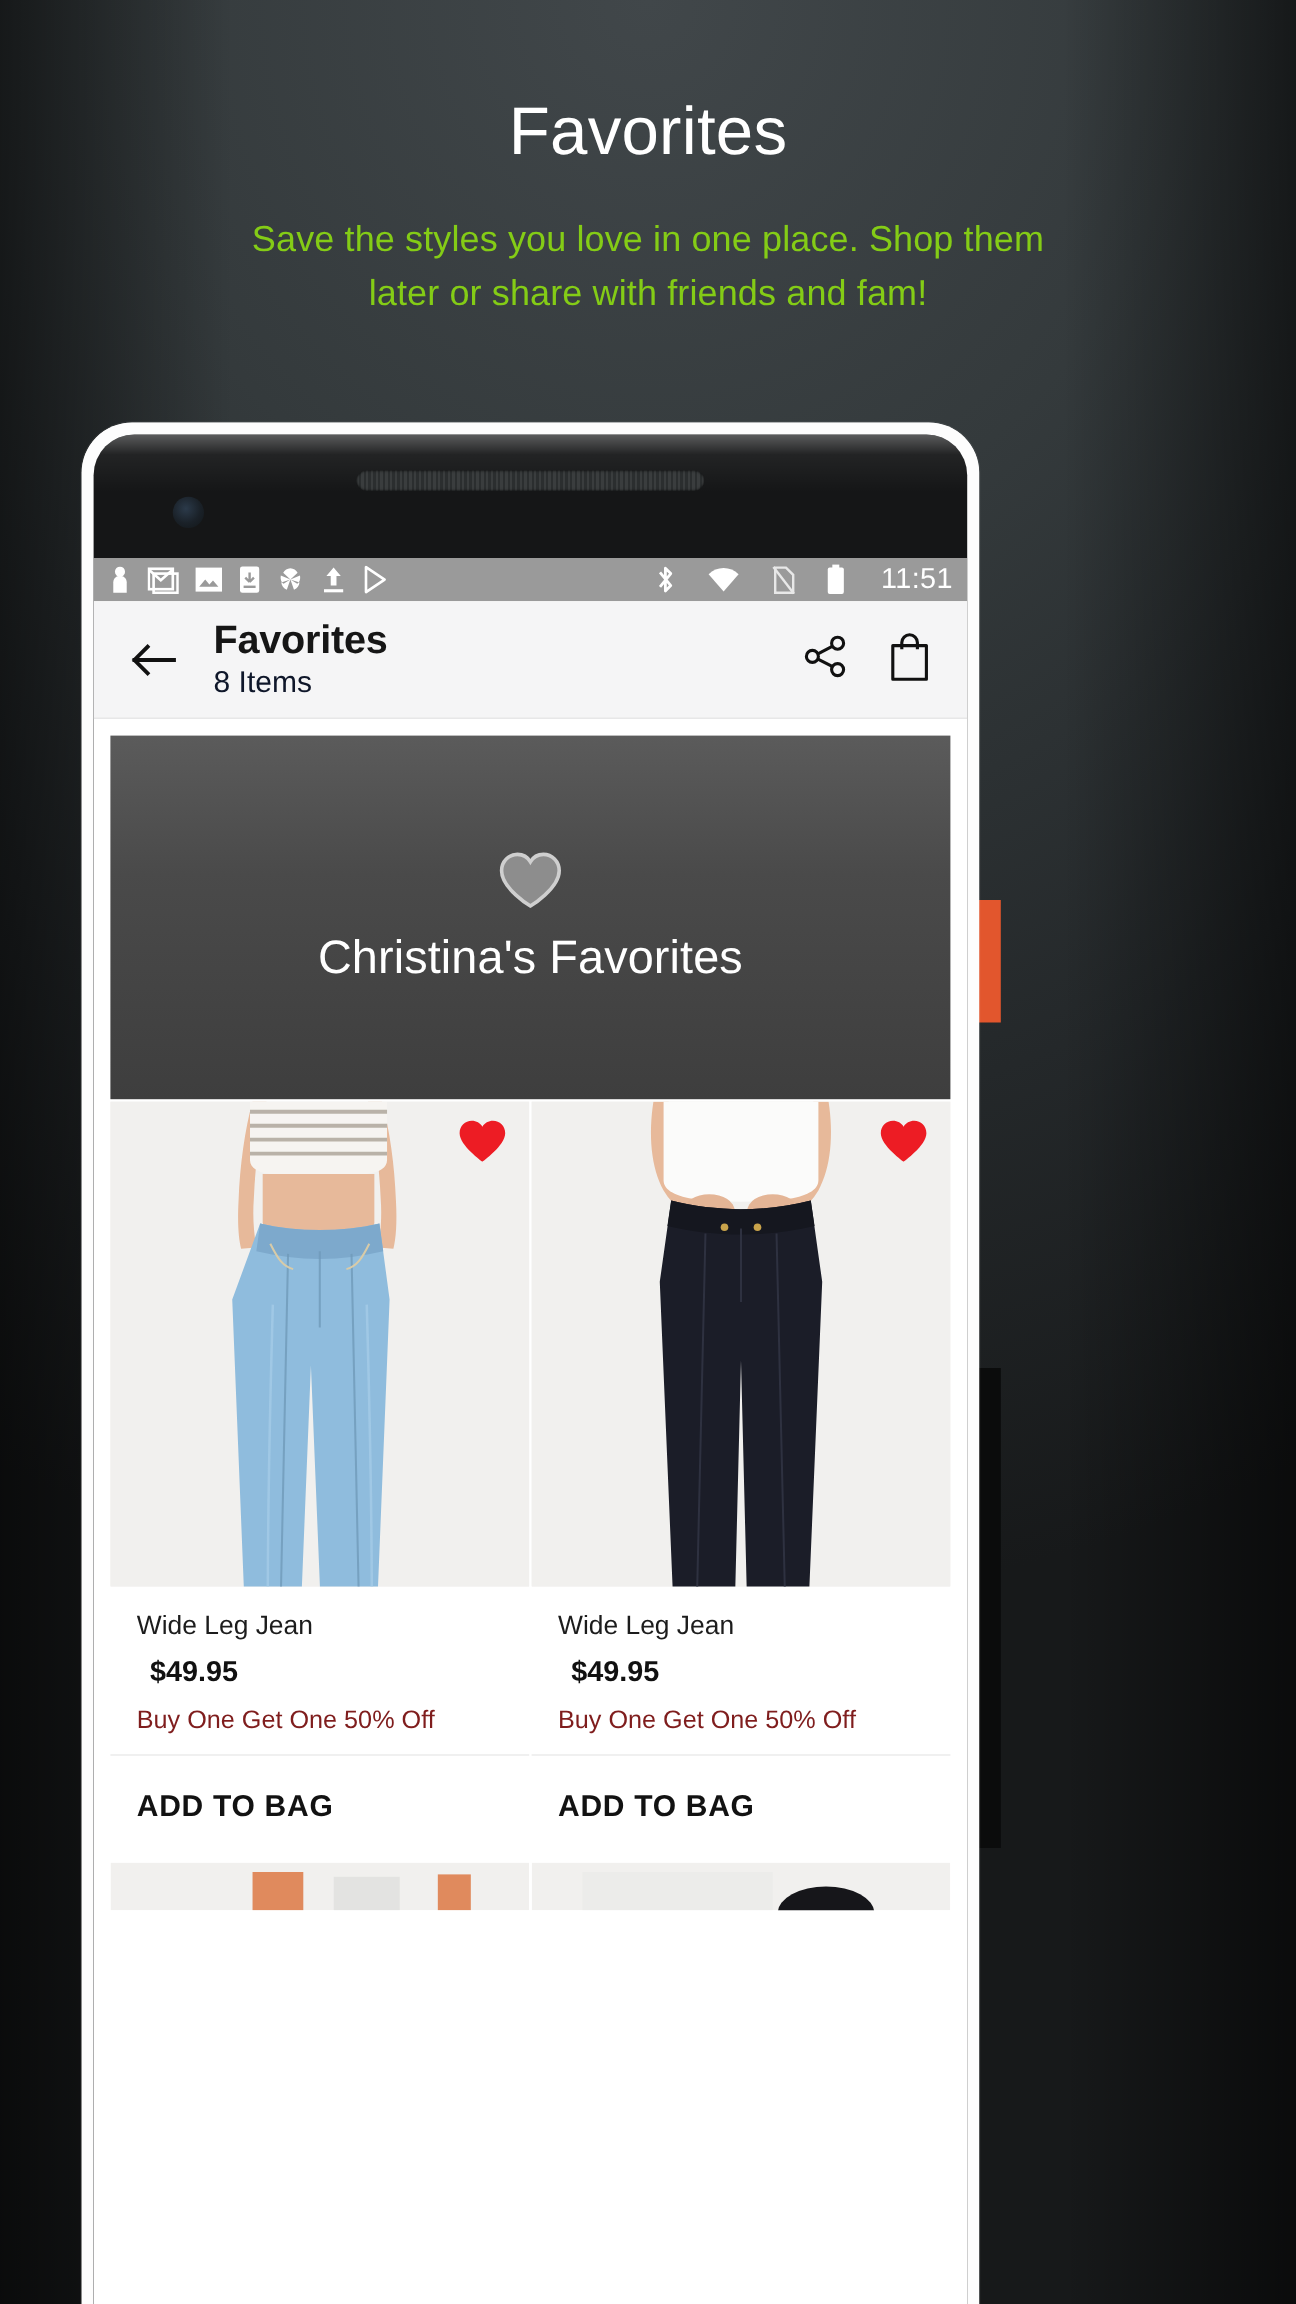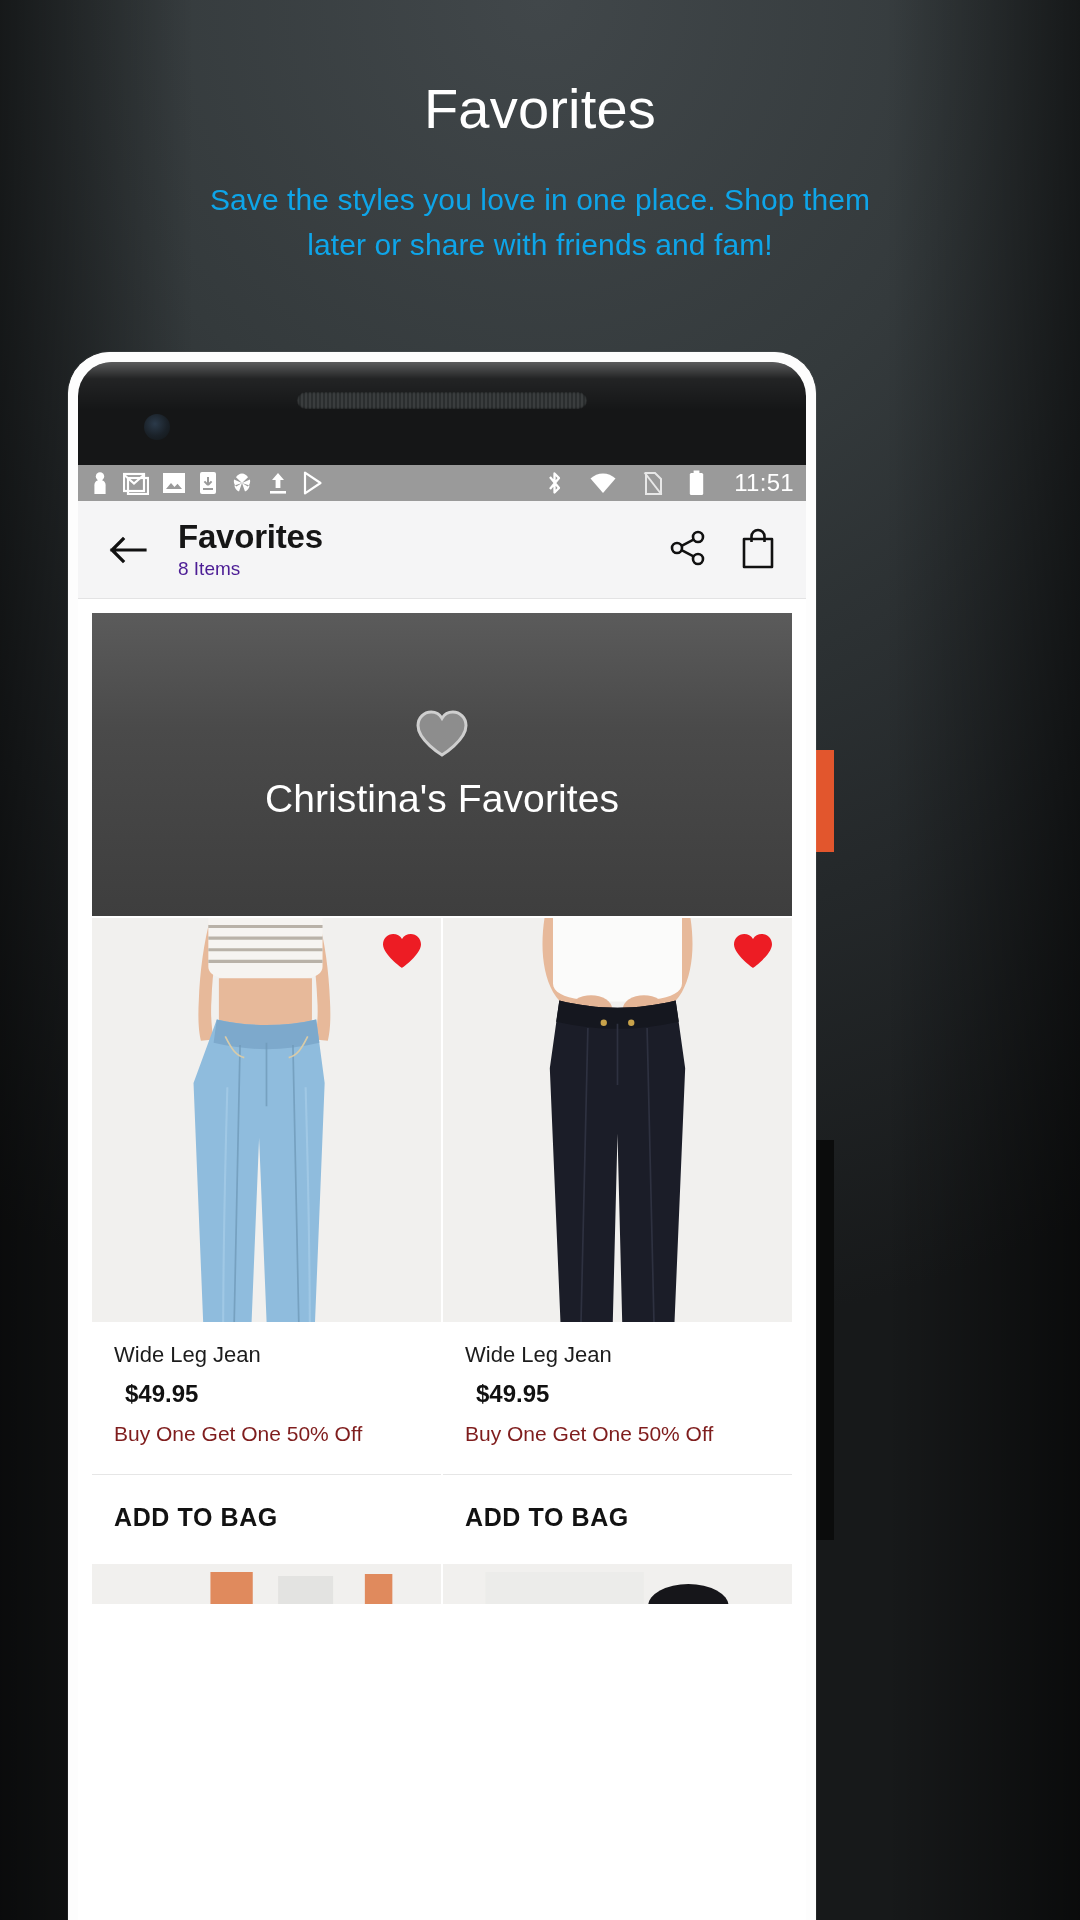--- a/index.html
+++ b/index.html
@@ -22,21 +22,21 @@
     background:linear-gradient(90deg, rgba(0,0,0,.55) 0%, rgba(0,0,0,0) 18%, rgba(0,0,0,0) 82%, rgba(0,0,0,.55) 100%);
   }
 
   
   #promo-text{ position:absolute; left:0; right:0; top:78px; text-align:center; }
   #promo-title{
     font-size:56px; font-weight:400; color:#ffffff; letter-spacing:.2px;
     line-height:1.12;
   }
   #promo-sub{
-    margin-top:36px; font-size:30px; font-weight:400; color:#0ea5e9;
+    margin-top:36px; font-size:30px; font-weight:400; color:#84cc16;
     line-height:1.5; letter-spacing:.1px;
     max-width:700px; margin-left:auto; margin-right:auto;
   }
 
   
   #side-accent{
     position:absolute; left:812px; top:750px; width:22px; height:102px;
     background:#e2562d; border-radius:4px 0 0 4px;
   }
   #side-dark{
@@ -102,21 +102,21 @@
   }
 
   
   #app-bar{
     height:98px; background:#f5f5f6; display:flex; align-items:center;
     padding:0 22px; border-bottom:1px solid #e3e3e4;
   }
   #back-btn{ width:56px; display:flex; align-items:center; justify-content:center; }
   #app-bar-titles{ flex:1; margin-left:22px; }
   #app-bar-title{ font-size:33px; font-weight:700; color:#161616; line-height:1.12; letter-spacing:-.2px;}
-  #app-bar-sub{ font-size:19px; color:#4c1d95; margin-top:3px; }
+  #app-bar-sub{ font-size:25px; color:#0f172a; margin-top:3px; }
   #app-bar-actions{ display:flex; align-items:center; gap:30px; padding-right:6px;}
 
   
   #hero{
     margin:14px 14px 0 14px; height:303px;
     background:linear-gradient(180deg,#5b5b5b 0%, #4a4a4a 38%, #3e3e3e 100%);
     display:flex; flex-direction:column; align-items:center; justify-content:center;
     gap:18px;
   }
   #hero-title{ font-size:39px; color:#ffffff; font-weight:400; letter-spacing:.1px; }
@@ -124,21 +124,21 @@
   
   #grid{ display:flex; gap:2px; margin-top:2px; padding:0 14px; }
   .card{ flex:1; background:#ffffff; position:relative; }
   .card-img{
     position:relative; height:404px; overflow:hidden;
     background:#f0efed;
   }
   .heart{
     position:absolute; top:14px; right:18px; z-index:3;
   }
-  .card-info{ padding:20px 22px 28px 22px; border-bottom:1px solid #e6e6e6;}
+  .card-info{ padding:20px 22px 16px 22px; border-bottom:1px solid #e6e6e6;}
   .p-name{ font-size:22px; color:#1c1c1c; }
   .p-price{ font-size:24px; font-weight:700; color:#111111; margin-top:12px;margin-left:11px; }
   .p-promo{ font-size:21px; color:#7f1d1d; margin-top:14px; }
   .p-btn{
     padding:28px 22px 30px 22px; font-size:25px; font-weight:700;
     color:#121212; letter-spacing:.6px;
   }
   #grid-next{ padding:0 14px; margin-top:2px; display:flex; gap:2px; }
   .next-row{ flex:1; height:40px; background:#ffffff; position:relative; overflow:hidden;}
 

